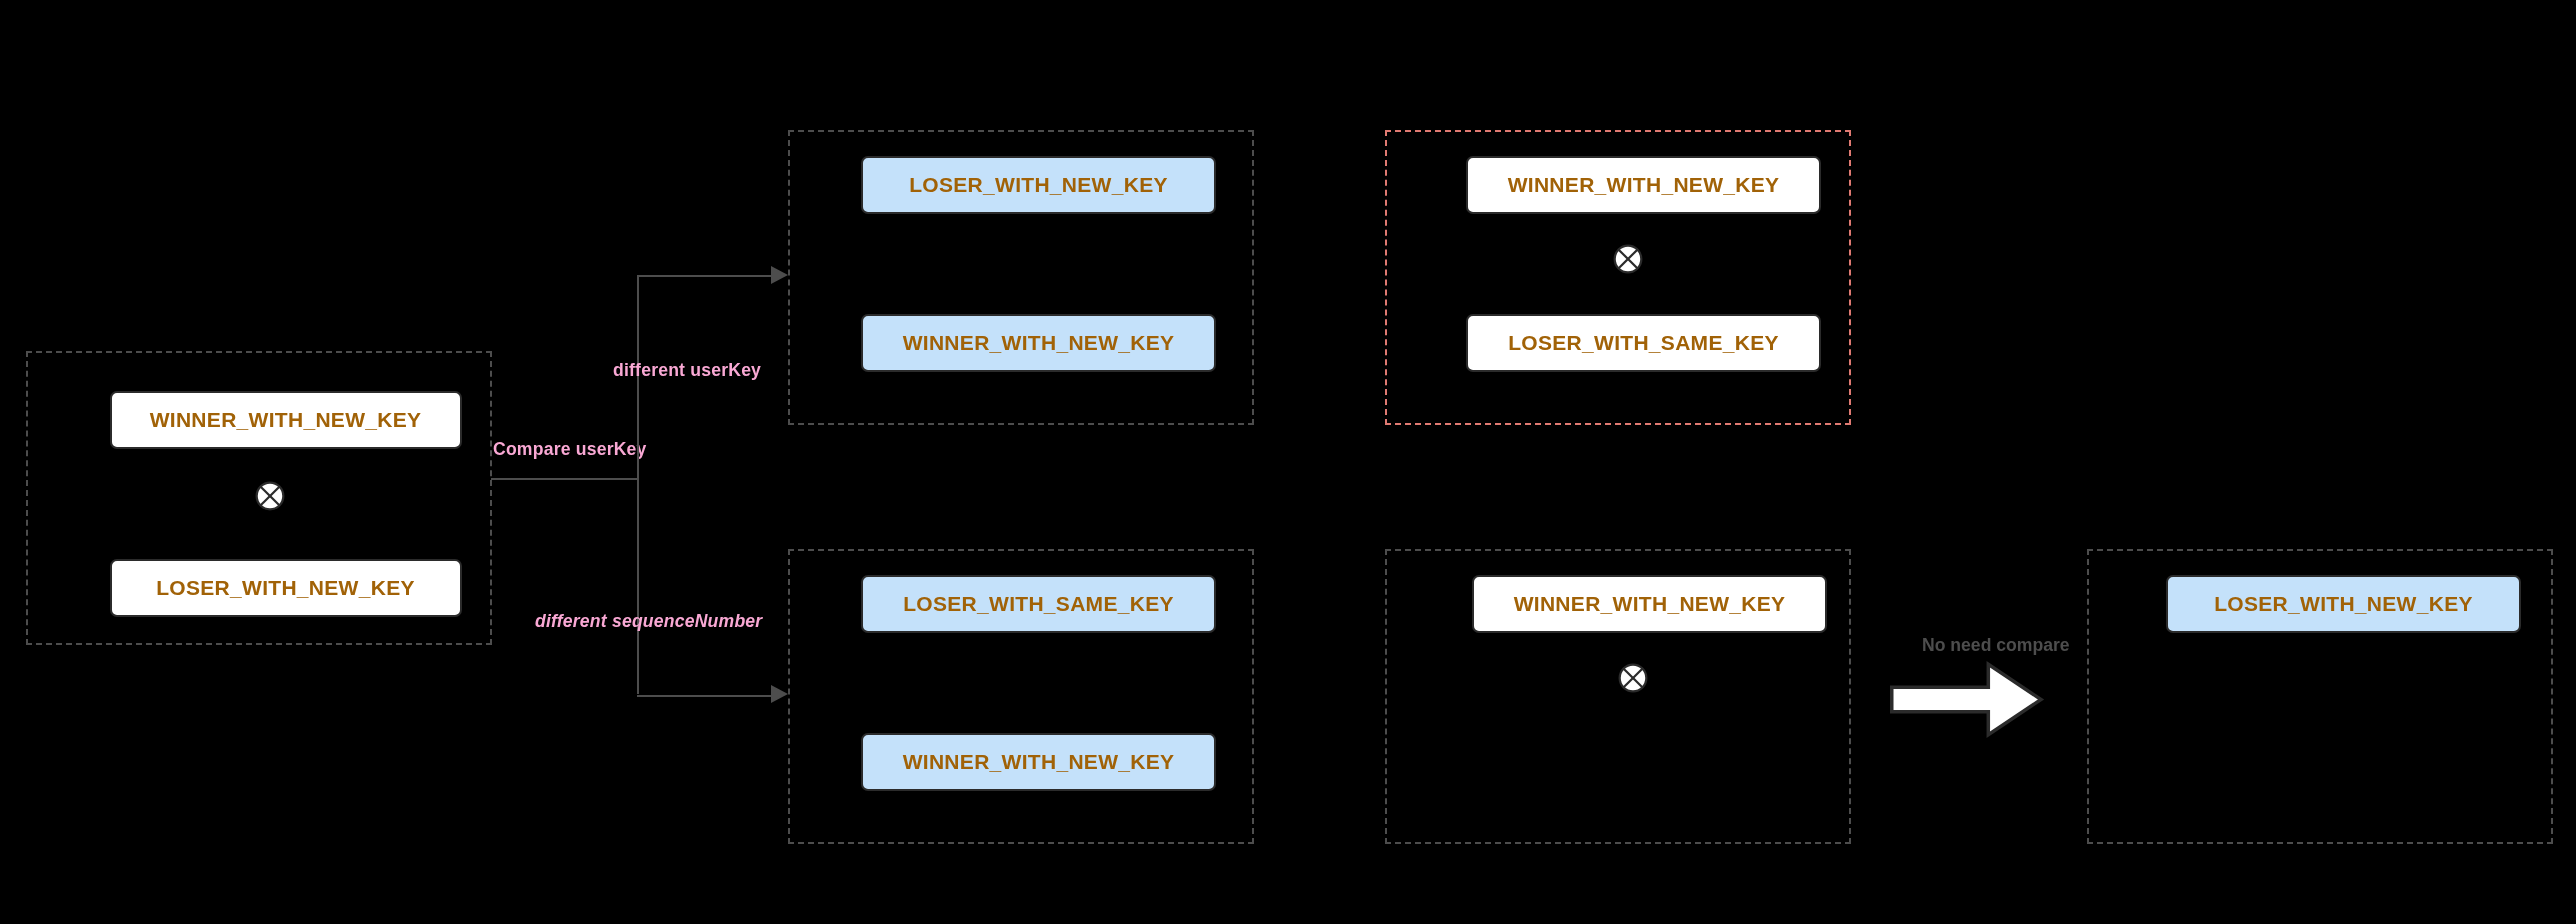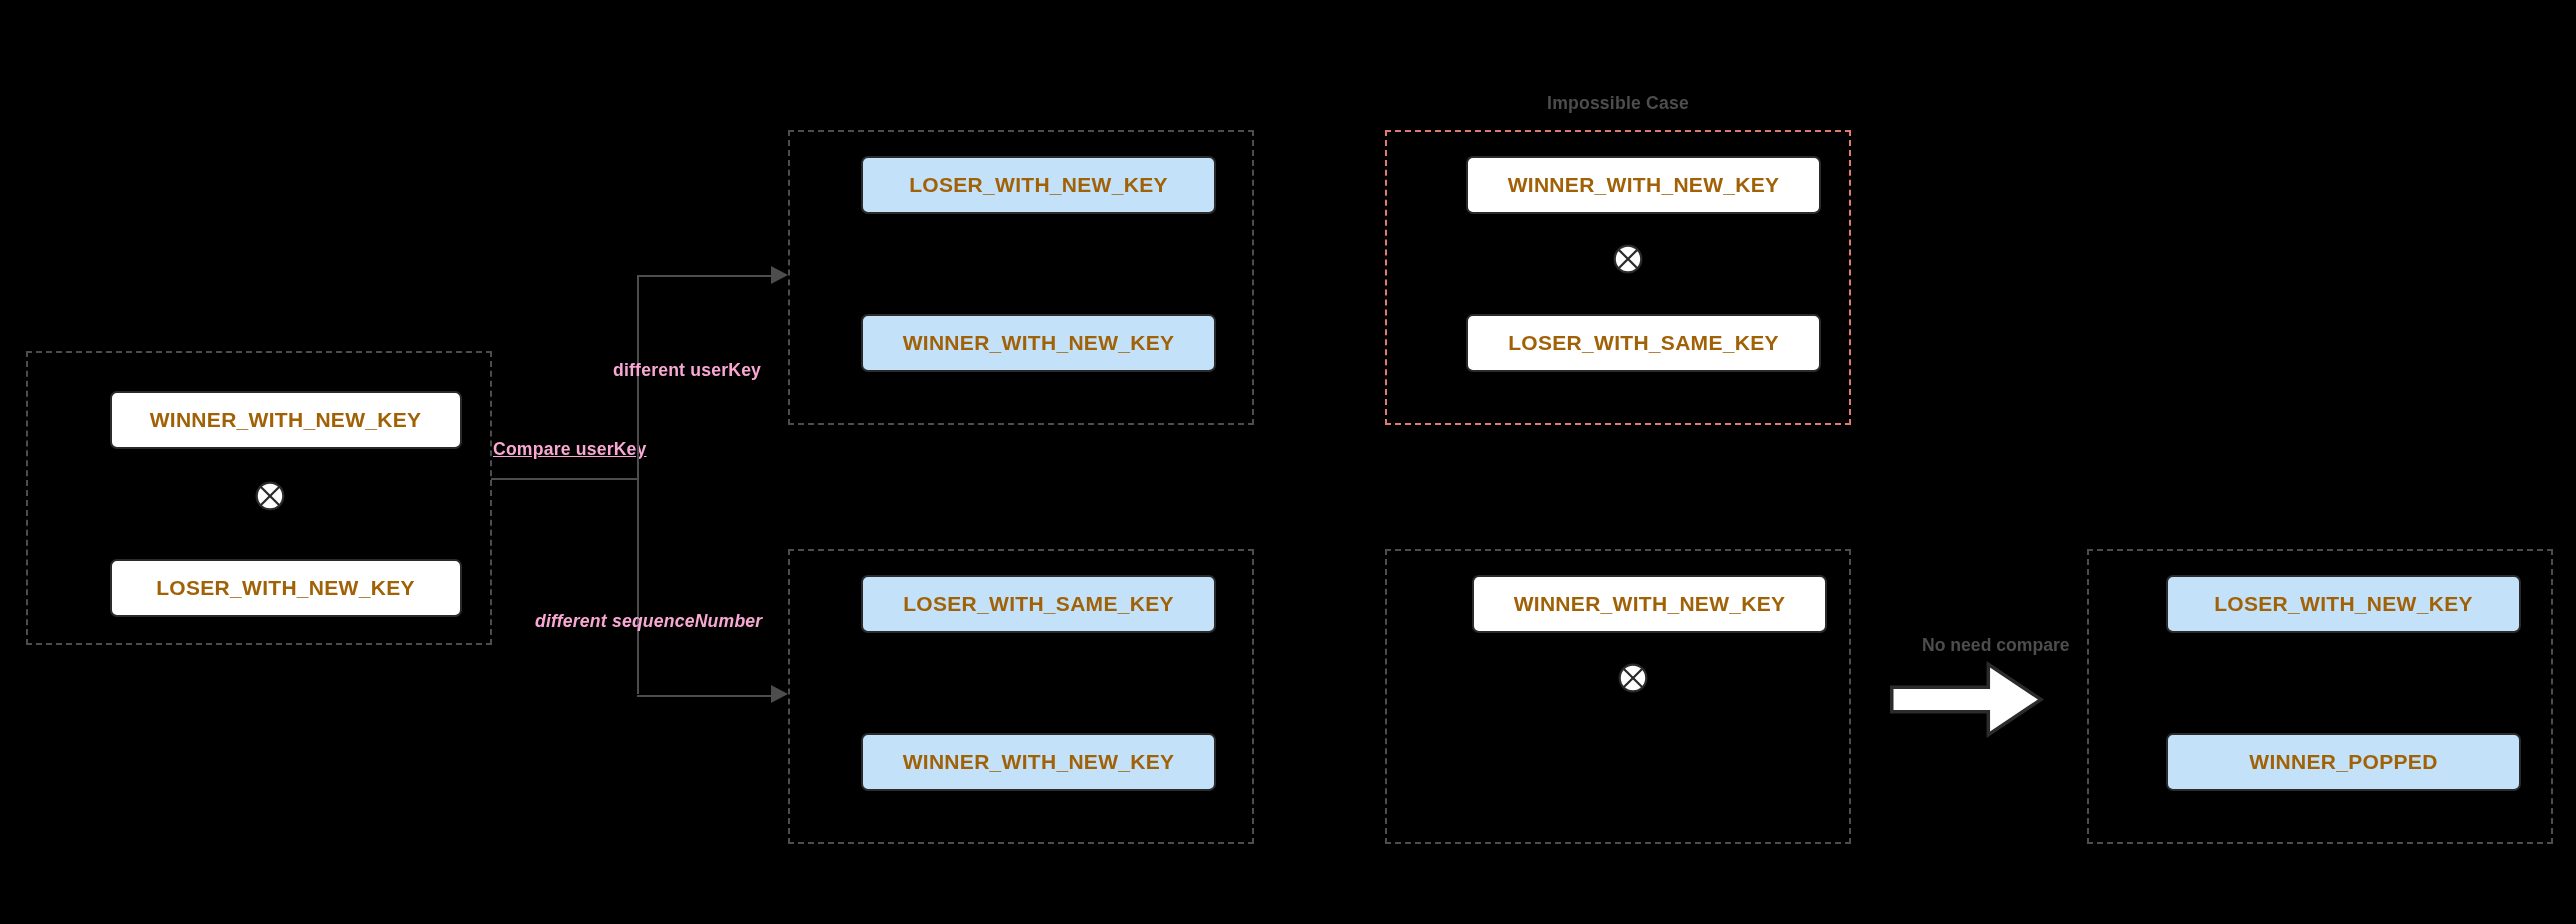--- a/index.html
+++ b/index.html
@@ -127,39 +127,38 @@
     <svg class="xcircle" style="left:226px; top:127px;" viewBox="0 0 36 36">
       <circle cx="18" cy="18" r="15" fill="#ffffff" stroke="#2b2b2b" stroke-width="2.5"></circle>
       <line x1="7.5" y1="7.5" x2="28.5" y2="28.5" stroke="#2b2b2b" stroke-width="2.5"></line>
       <line x1="28.5" y1="7.5" x2="7.5" y2="28.5" stroke="#2b2b2b" stroke-width="2.5"></line>
     </svg>
 
     <div class="node" style="left:66px; top:206px; width:352px; height:58px;">LOSER_WITH_NEW_KEY</div>
   </div>
 
   <div class="seg-h" style="left:491px; top:478px; width:148px;"></div>
-  <div class="edge-label" style="left:493px; top:460px; transform:translateY(-100%);text-decoration:underline;">Compare userKey</div>
+  <div class="edge-label" style="left:493px; top:460px; transform:translateY(-100%);">Compare userKey</div>
 
   <div class="seg-v" style="left:637px; top:275px; height:419px;"></div>
 
   <div class="seg-h" style="left:637px; top:275px; width:134px;"></div>
   <div class="arrowhead" style="left:771px; top:266px;"></div>
   <div class="edge-label" style="left:613px; top:360px;">different userKey</div>
 
   <div class="seg-h" style="left:637px; top:695px; width:134px;"></div>
   <div class="arrowhead" style="left:771px; top:685px;"></div>
   <div class="edge-label" style="left:535px; top:611px;font-style:italic;">different sequenceNumber</div>
 
   <div class="group" style="left:788px; top:130px; width:466px; height:295px;">
     <div class="node blue" style="left:55px; top:24px; width:355px; height:58px;">LOSER_WITH_NEW_KEY</div>
     <div class="node blue" style="left:55px; top:182px; width:355px; height:58px;">WINNER_WITH_NEW_KEY</div>
   </div>
 
   <div class="group impossible" style="left:1385px; top:130px; width:466px; height:295px;">
-    <div class="group-title">Impossible Case</div>
 
     <div class="node" style="left:63px; top:24px; width:355px; height:58px;">WINNER_WITH_NEW_KEY</div>
 
     <svg class="xcircle" style="left:225px; top:111px;" viewBox="0 0 36 36">
       <circle cx="18" cy="18" r="15" fill="#ffffff" stroke="#2b2b2b" stroke-width="2.5"></circle>
       <line x1="7.5" y1="7.5" x2="28.5" y2="28.5" stroke="#2b2b2b" stroke-width="2.5"></line>
       <line x1="28.5" y1="7.5" x2="7.5" y2="28.5" stroke="#2b2b2b" stroke-width="2.5"></line>
     </svg>
 
     <div class="node" style="left:63px; top:182px; width:355px; height:58px;">LOSER_WITH_SAME_KEY</div>
@@ -181,17 +180,16 @@
 
   </div>
 
   <div class="block-arrow-label" style="left:1892px; top:635px;">No need compare</div>
   <svg class="block-arrow" style="left:1890px; top:659px;" width="158" height="81" viewBox="0 0 180 92">
     <path d="M2 32 L112 32 L112 6 L172 46 L112 86 L112 60 L2 60 Z" fill="#ffffff" stroke="#2b2b2b" stroke-width="4" stroke-linejoin="miter"></path>
   </svg>
 
   <div class="group" style="left:2087px; top:549px; width:466px; height:295px;">
     <div class="node blue" style="left:61px; top:24px; width:355px; height:58px;">LOSER_WITH_NEW_KEY</div>
-    <div class="node blue" style="left:61px; top:182px; width:355px; height:58px;">WINNER_POPPED</div>
   </div>
 
 </div>
 
 
 </body></html>

